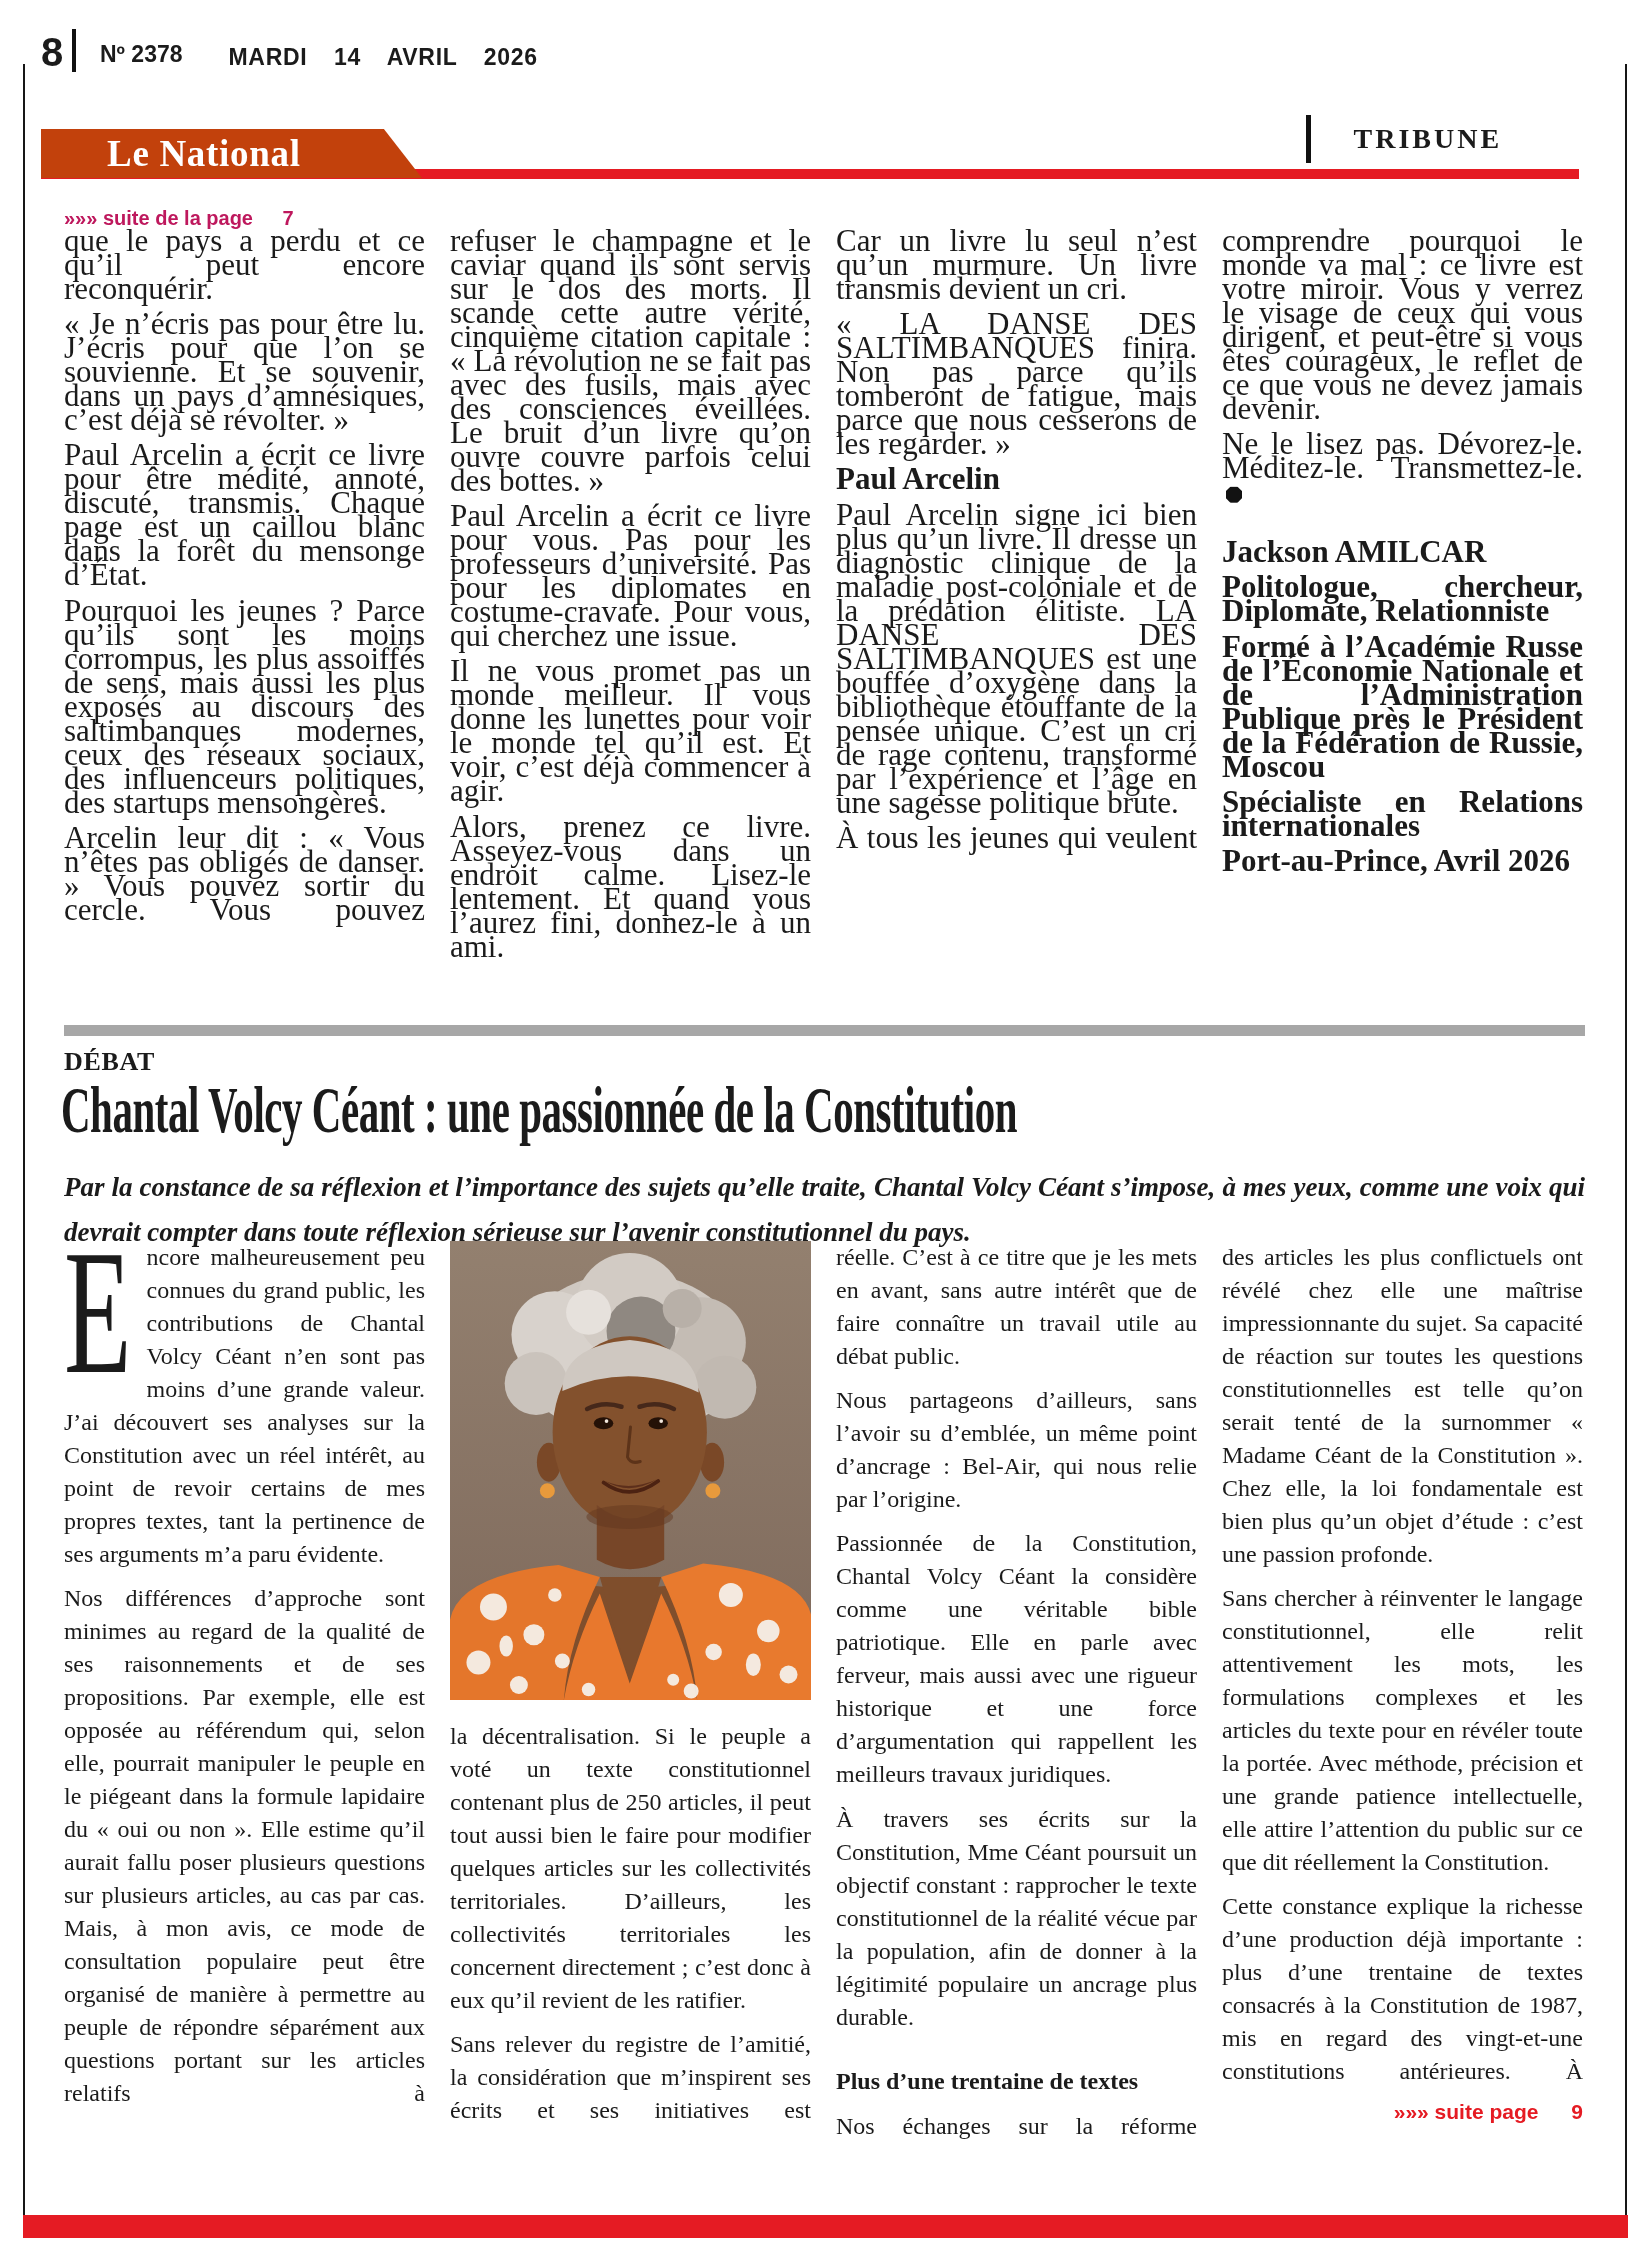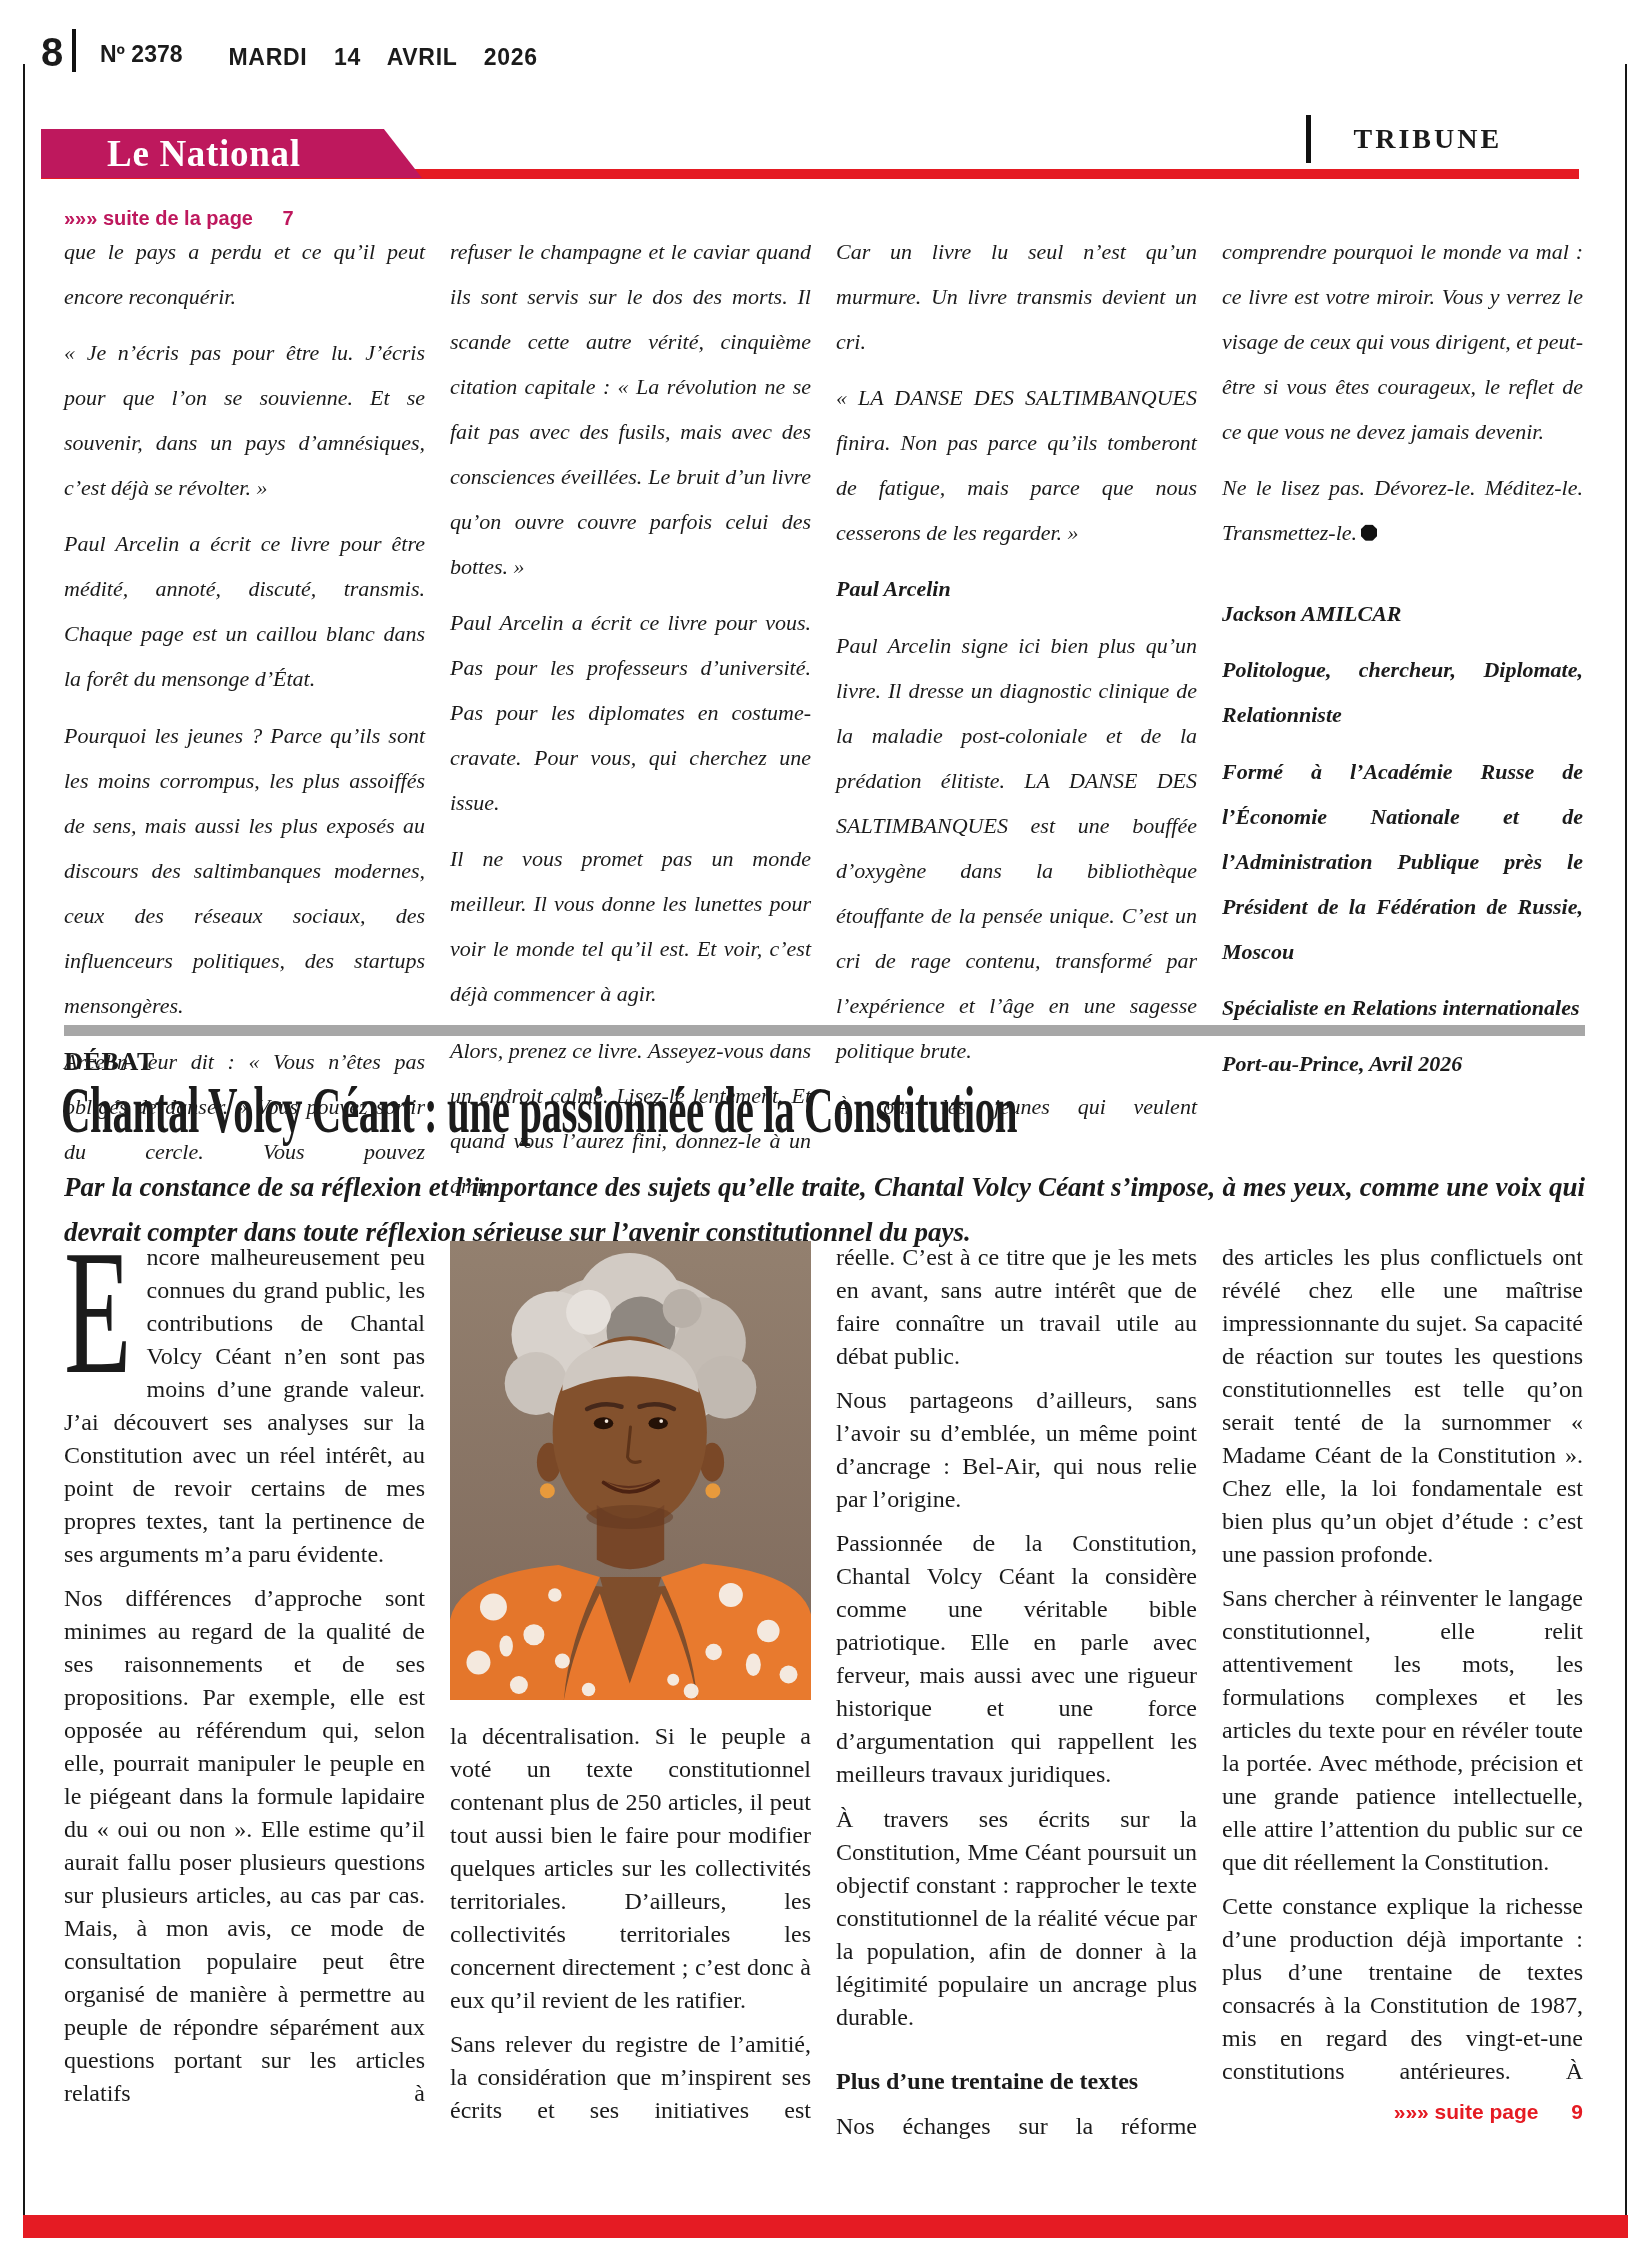--- a/index.html
+++ b/index.html
@@ -34,21 +34,21 @@
 
   .suite-top { position:absolute; left:64px; top:207px;
                font-family:"Liberation Sans", sans-serif; font-weight:bold; font-size:20px; }
   .suite-top .num { margin-left:24px; }
 
   
   .cols { position:absolute; left:64px; width:1521px; display:flex; gap:25px; }
   .cols-top { top:229px; }
   .cols-debat { top:1241px; }
   .col { width:361px; flex:0 0 361px; }
-  .cols-top .col p { margin:0 0 11.2px; font-size:22px; line-height:45px; text-align:justify;font-style:italic; }
+  .cols-top .col p { margin:0 0 11.2px; font-size:31px; line-height:24px; text-align:justify; }
   .cols-debat .col p { margin:0 0 11.2px; font-size:24px; line-height:33px; text-align:justify; }
   .flush { text-align-last:justify; -moz-text-align-last:justify; }
   .sig { font-weight:bold; }
   .bold-p { font-weight:bold; }
   .mt-lg { margin-top:36px !important; }
   .endmark { display:inline-block; width:16.5px; height:16.5px; background:#121212; margin-left:3.7px;
              clip-path:polygon(30% 0,70% 0,100% 30%,100% 70%,70% 100%,30% 100%,0 70%,0 30%);
              transform:translateY(0.7px); }
 
   
@@ -76,21 +76,21 @@
   <div class="edge-rule right"></div>
 
   <div class="header">
     <div class="pageno">8</div>
     <div class="pagebar"></div>
     <div class="issue">Nº 2378</div>
     <div class="date">MARDI  14  AVRIL  2026</div>
   </div>
 
   <div class="banner-strip" style="background: rgb(229, 27, 35);"></div>
-  <div class="banner" style="background: #be185d;">
+  <div class="banner" style="background: #c2410c;">
     <span class="logo-text">Le National</span>
   </div>
 
   <div class="tribune">
     <div class="trib-bar"></div>
     <div class="trib-text">TRIBUNE</div>
   </div>
 
   <div class="suite-top" style="color: #be185d;">
     <span>»»»</span>

